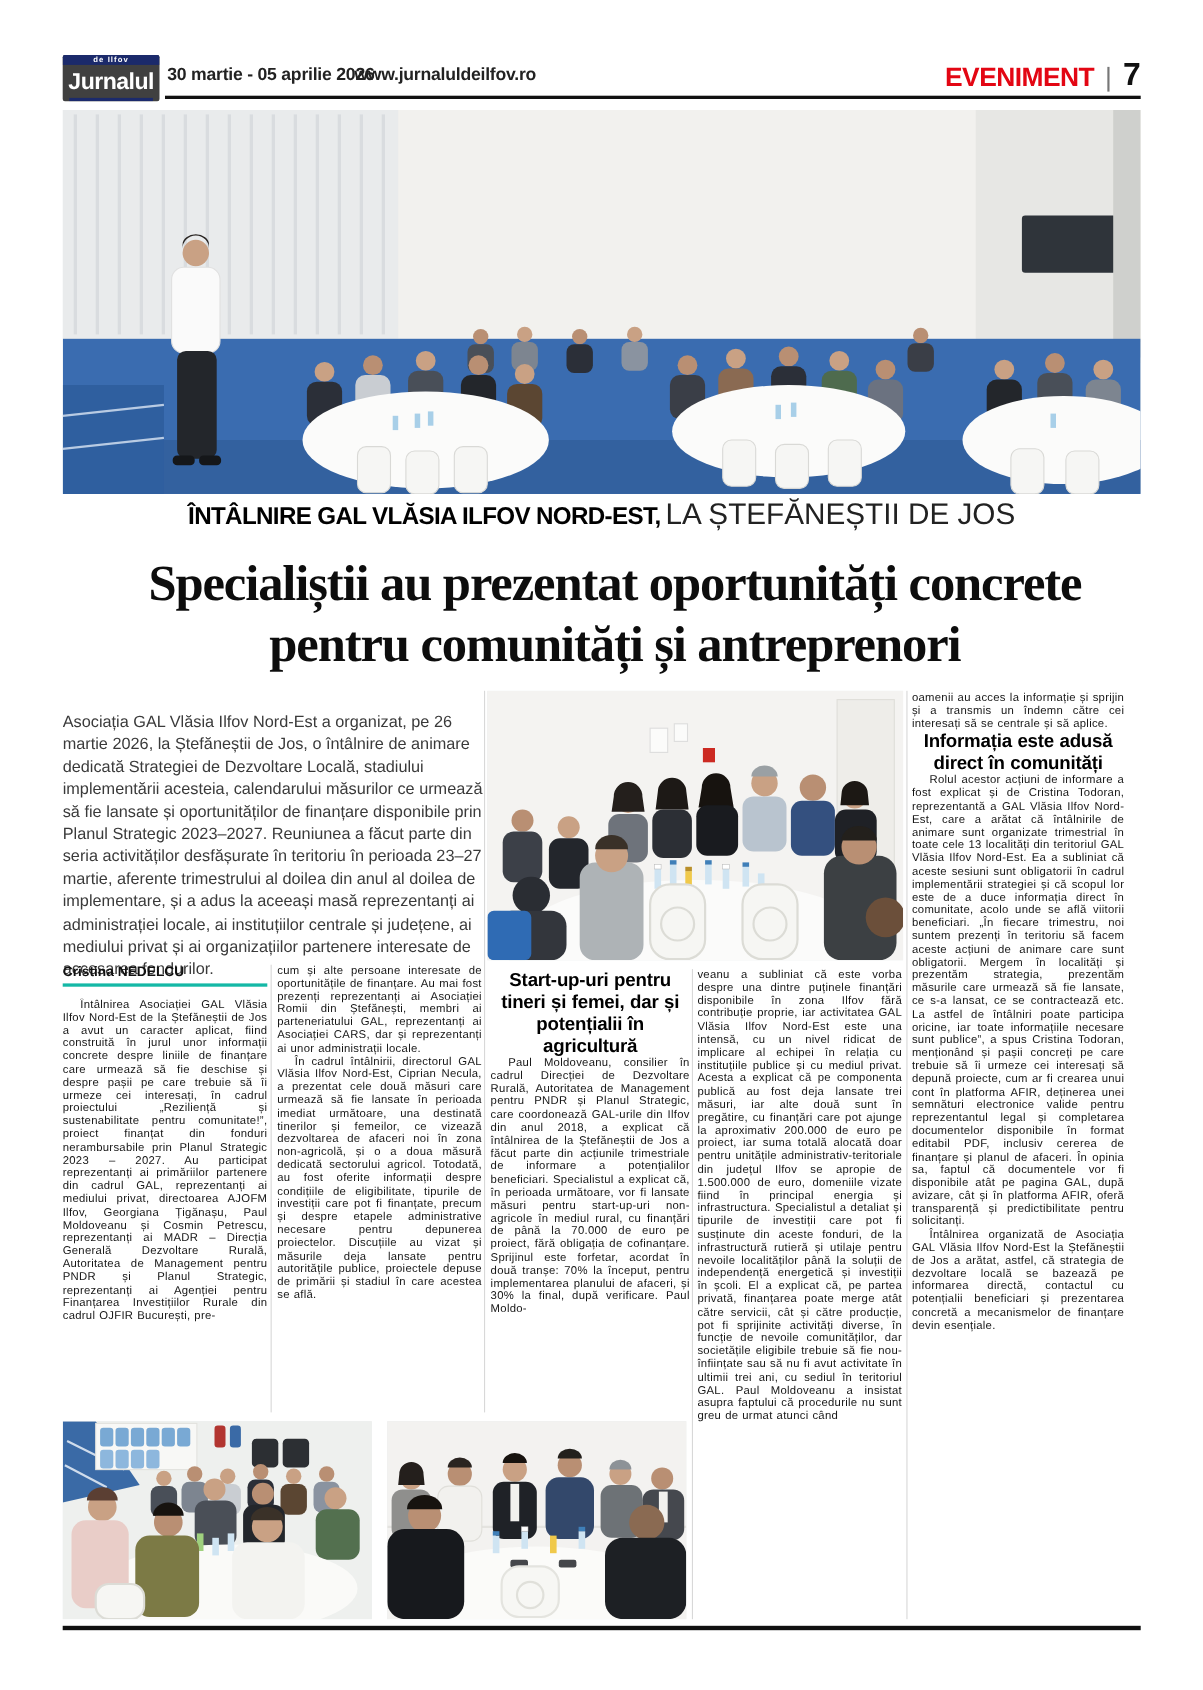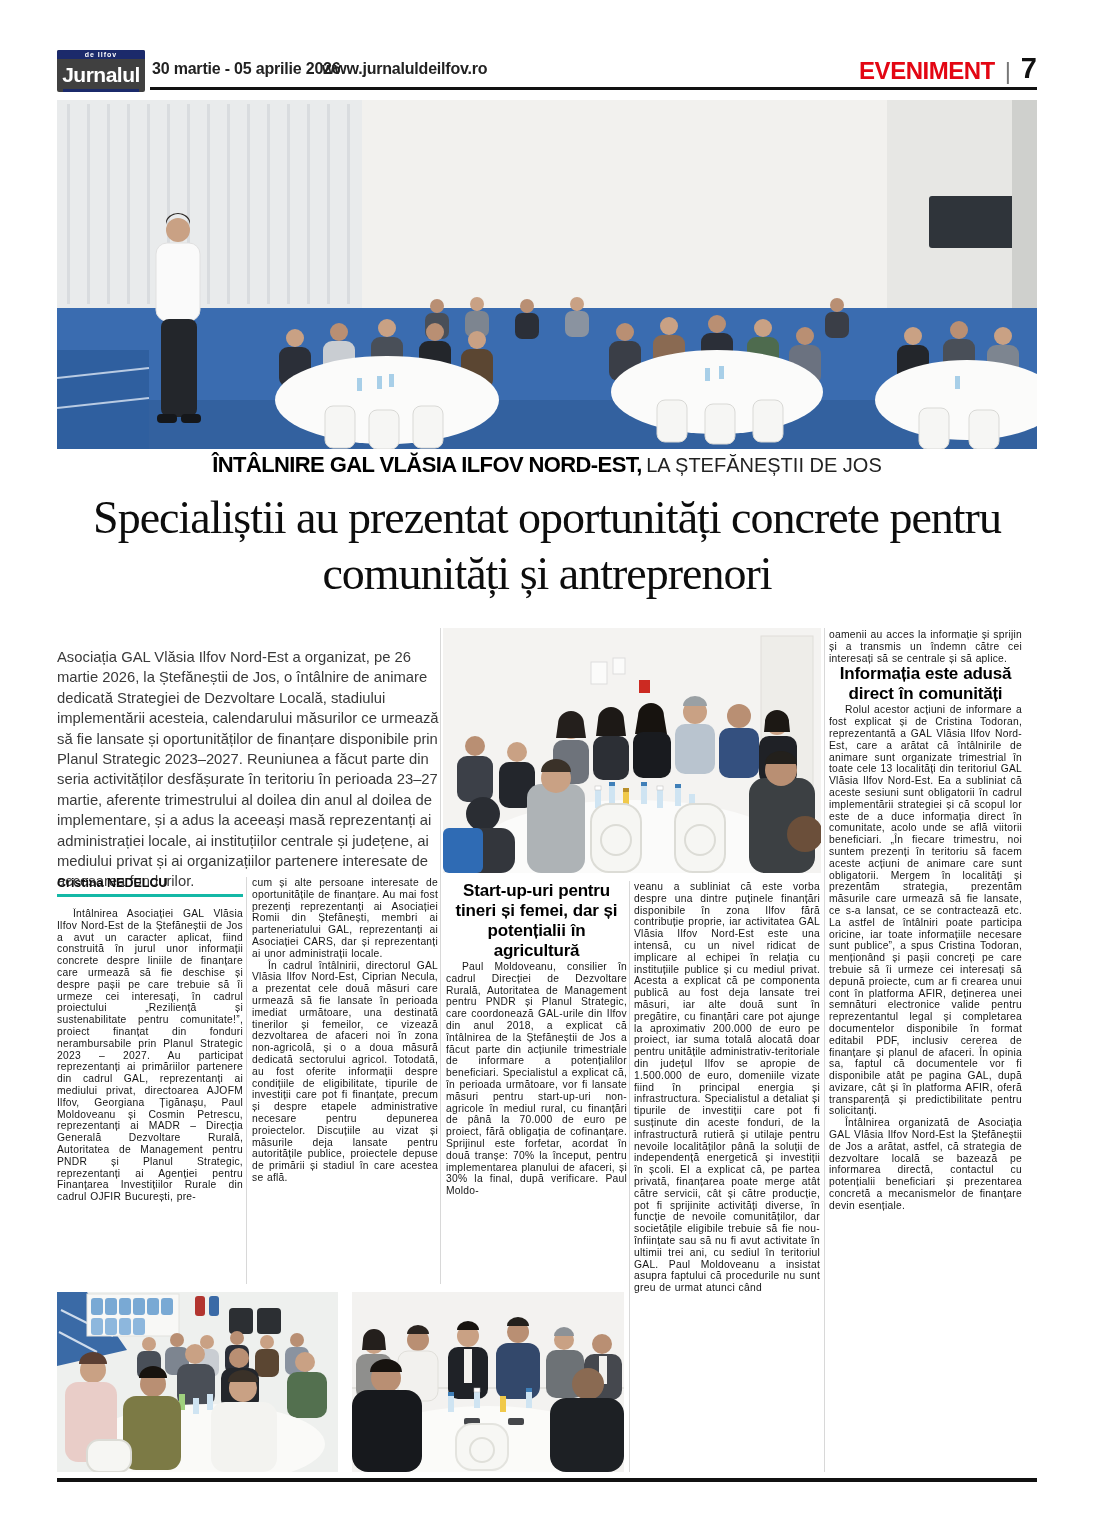--- a/index.html
+++ b/index.html
@@ -19,21 +19,21 @@
   .hdr-site{left:322px;top:60px;font-size:16px;font-weight:700;color:#222;letter-spacing:-0.2px;}
   .hdr-right{right:57px;top:52px;display:flex;align-items:flex-end;gap:10px;}
   .hdr-section{color:#e30613;font-weight:800;font-size:24px;letter-spacing:-0.5px;}
   .hdr-sep{color:#777;font-size:24px;font-weight:300;}
   .hdr-page{color:#111;font-weight:800;font-size:29px;}
   .hdr-rule{left:150px;top:87px;width:887px;height:3px;background:#111;}
 
   
   .kicker{left:57px;top:452px;width:980px;text-align:center;white-space:nowrap;}
   .kicker-main{font-weight:800;font-size:22px;letter-spacing:-0.6px;color:#000;}
-  .kicker-loc{font-weight:400;font-size:20px;letter-spacing:0px;color:#222;}
+  .kicker-loc{font-weight:400;font-size:27px;letter-spacing:0px;color:#222;}
   .headline{left:87px;top:490px;width:920px;text-align:center;
             font-family:"Liberation Serif",serif;font-size:46px;line-height:56px;
             color:#0d0d0d;letter-spacing:-1px;}
 
   
   .lead{left:57px;top:627px;width:383px;height:246px;overflow:hidden;
         font-size:14.8px;line-height:20.4px;color:#3a3a3a;margin-top:20px;}
   .byline{left:57px;top:876px;width:186px;font-size:12.5px;font-weight:700;color:#111;
           border-bottom:3px solid #14b8a6;padding-bottom:4px;}
 
@@ -188,21 +188,21 @@
         <rect x="100" y="314" width="20" height="9" rx="4" fill="#15171a"></rect>
         <rect x="124" y="314" width="20" height="9" rx="4" fill="#15171a"></rect>
       </g>
     </svg>
   </div>
 
   <div class="abs kicker">
     <span class="kicker-main">ÎNTÂLNIRE GAL VLĂSIA ILFOV NORD-EST,</span>
     <span class="kicker-loc"> LA ȘTEFĂNEȘTII DE JOS</span>
   </div>
-  <h1 class="abs headline" style="margin:0;font-weight:400;">Specialiștii au prezentat oportunități concrete pentru comunități și antreprenori</h1>
+  <h1 class="abs headline" style="margin:12px;font-weight:700;">Specialiștii au prezentat oportunități concrete pentru comunități și antreprenori</h1>
 
   <div class="abs lead">Asociația GAL Vlăsia Ilfov Nord-Est a organizat, pe 26 martie 2026, la Ștefăneștii de Jos, o întâlnire de animare dedicată Strategiei de Dezvoltare Locală, stadiului implementării acesteia, calendarului măsurilor ce urmează să fie lansate și oportunităților de finanțare disponibile prin Planul Strategic 2023–2027. Reuniunea a făcut parte din seria activităților desfășurate în teritoriu în perioada 23–27 martie, aferente trimestrului al doilea din anul al doilea de implementare, și a adus la aceeași masă reprezentanți ai administrației locale, ai instituțiilor centrale și județene, ai mediului privat și ai organizațiilor partenere interesate de accesarea fondurilor.</div>
   <div class="abs byline">Cristina NEDELCU</div>
 
   <div class="abs photo photo-mid">
     <svg width="378" height="245" viewBox="0 0 378 245" xmlns="http://www.w3.org/2000/svg">
       <rect width="378" height="245" fill="#f4f3f1"></rect>
       <rect x="318" y="8" width="52" height="155" fill="#eeede9" stroke="#dfded9"></rect>
       <rect x="148" y="34" width="16" height="22" fill="#fbfbfa" stroke="#ddd"></rect>
       <rect x="170" y="30" width="12" height="16" fill="#fbfbfa" stroke="#ddd"></rect>

